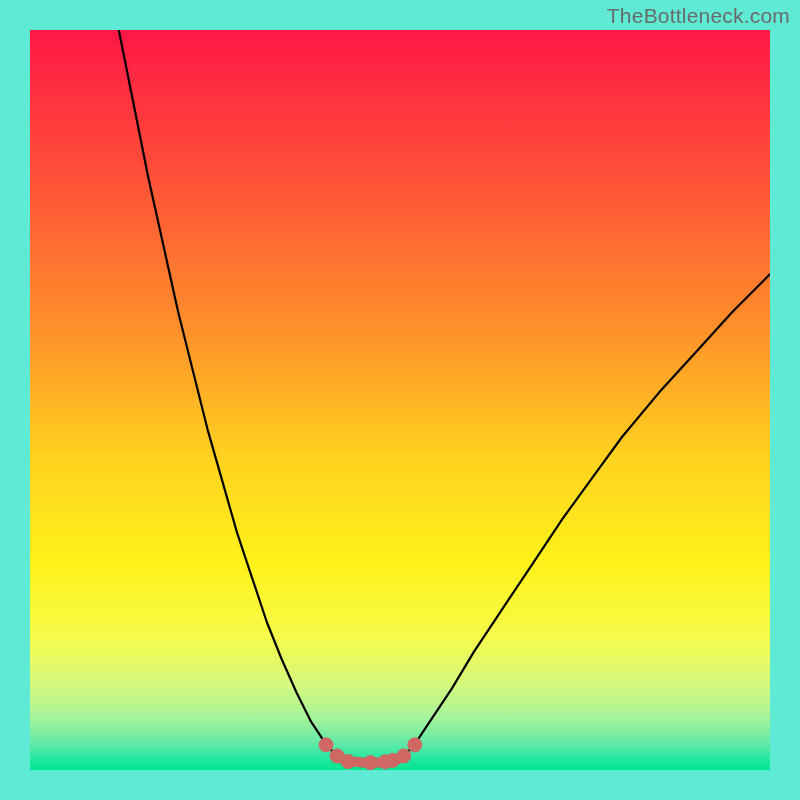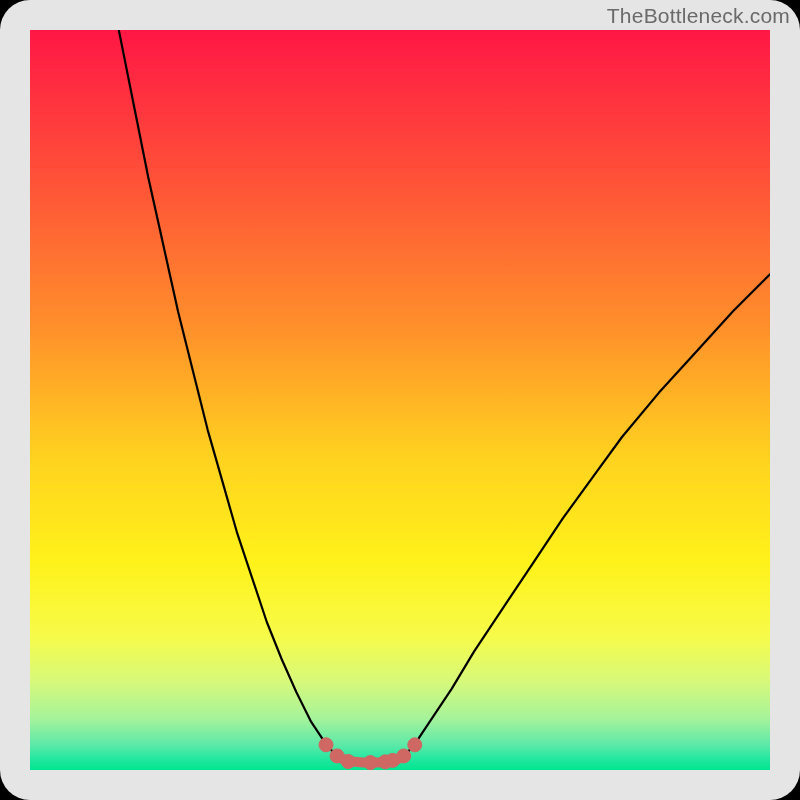--- a/index.html
+++ b/index.html
@@ -7,22 +7,21 @@
     padding: 0;
     width: 800px;
     height: 800px;
     background: #000;
     overflow: hidden;
     font-family: Arial, Helvetica, sans-serif;
   }
   .frame {
     position: absolute;
     inset: 0;
-    background: #e5e5e5;
-    border-radius: 30px;
+    background: #5eead4;
   }
   .watermark {
     position: absolute;
     top: 4px;
     right: 10px;
     color: #6a6a6a;
     font-size: 21px;
     letter-spacing: 0.2px;
     z-index: 5;
   }

